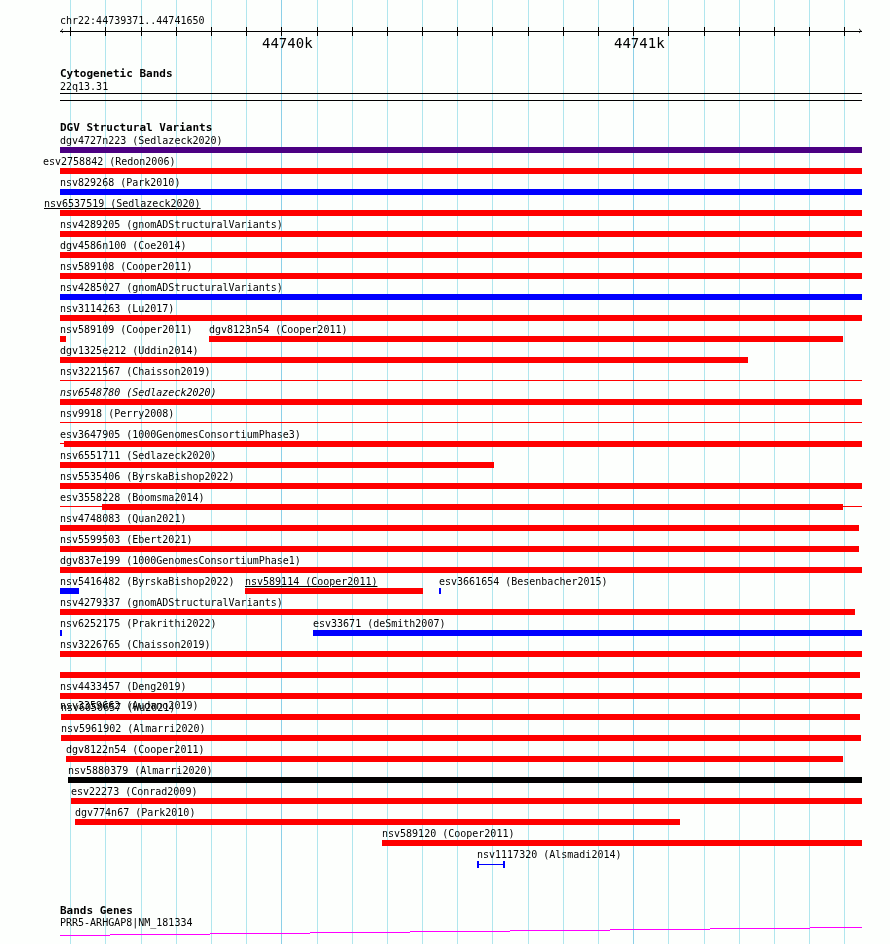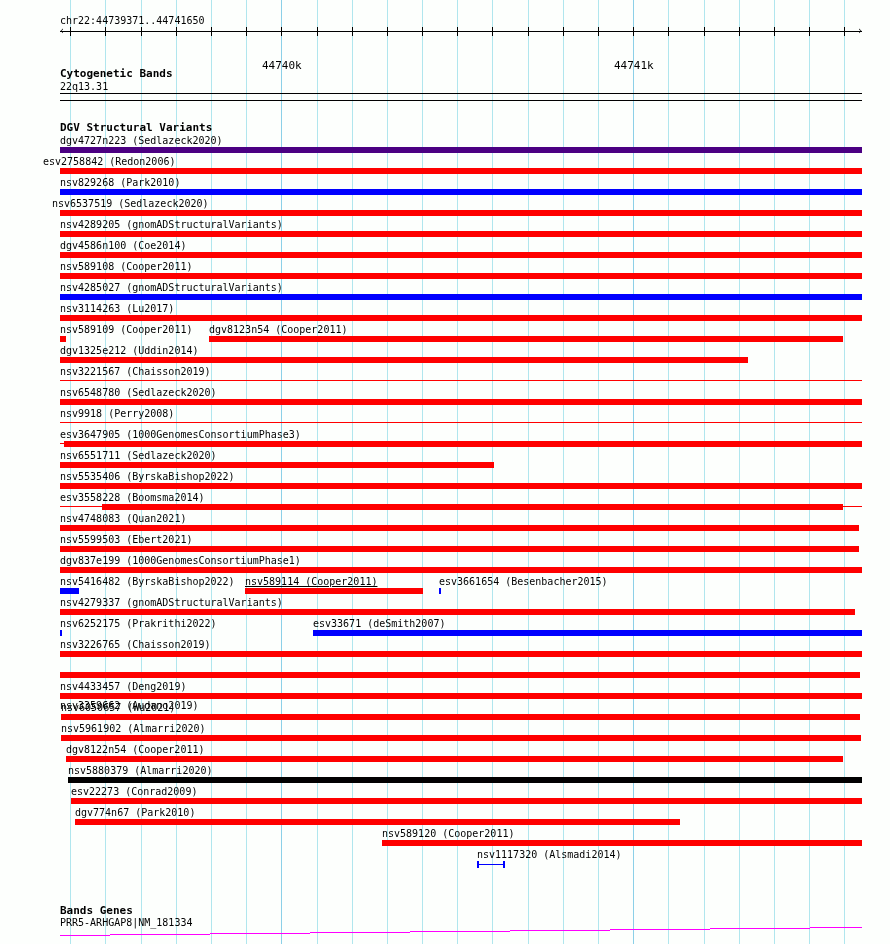--- a/index.html
+++ b/index.html
@@ -8,21 +8,21 @@
   #grid { position:absolute; left:0; top:0; width:890px; height:944px; pointer-events:none; }
   .gl { position:absolute; top:0; width:1px; height:944px; background:#b0e6ee; }
   .gl.major { background:#8cd0e8; }
   .txt { position:absolute; white-space:nowrap; font-size:10px; line-height:11px; }
   .hdr { position:absolute; white-space:nowrap; font-weight:bold; font-size:11px; line-height:12px; }
   .bar { position:absolute; height:6px; }
   .thin { position:absolute; height:1px; }
   .hline { position:absolute; left:60px; width:802px; height:1px; background:#000; }
   #ruler { position:absolute; left:60px; top:31px; width:802px; height:1px; background:#000; }
   .tick { position:absolute; top:27px; width:1px; height:9px; background:#000; }
-  .ticklabel { position:absolute; top:35px; font-size:11px;margin-top:24px; }
+  .ticklabel { position:absolute; top:35px; font-size:14px; }
   .arrow { position:absolute; top:26px; font-size:10px; line-height:10px; }
   .feature { cursor:pointer; }
 </style>
 </head>
 <body>
 
 <div id="grid">
     <div class="gl" style="left: 70px;"></div>
     <div class="gl" style="left: 105px;"></div>
     <div class="gl" style="left: 141px;"></div>
@@ -93,21 +93,21 @@
     </div>
     <div class="feature">
       <div class="txt" style="left: 43px; top: 156px;">esv2758842 (Redon2006)</div>
       <div class="bar" style="left: 60px; top: 168px; width: 802px; background: rgb(255, 0, 0);"></div>
     </div>
     <div class="feature">
       <div class="txt" style="left: 60px; top: 177px;">nsv829268 (Park2010)</div>
       <div class="bar" style="left: 60px; top: 189px; width: 802px; background: rgb(0, 0, 255);"></div>
     </div>
     <div class="feature">
-      <div class="txt" style="left: 52px; top: 198px;">nsv6537519 (Sedlazeck2020)</div>
+      <div class="txt" style="left: 44px; top: 198px; text-decoration: underline;">nsv6537519 (Sedlazeck2020)</div>
       <div class="bar" style="left: 60px; top: 210px; width: 802px; background: rgb(255, 0, 0);"></div>
     </div>
     <div class="feature">
       <div class="txt" style="left: 60px; top: 219px;">nsv4289205 (gnomADStructuralVariants)</div>
       <div class="bar" style="left: 60px; top: 231px; width: 802px; background: rgb(255, 0, 0);"></div>
     </div>
     <div class="feature">
       <div class="txt" style="left: 60px; top: 240px;">dgv4586n100 (Coe2014)</div>
       <div class="bar" style="left: 60px; top: 252px; width: 802px; background: rgb(255, 0, 0);"></div>
     </div>
@@ -133,21 +133,21 @@
     </div>
     <div class="feature">
       <div class="txt" style="left: 60px; top: 345px;">dgv1325e212 (Uddin2014)</div>
       <div class="bar" style="left: 60px; top: 357px; width: 688px; background: rgb(255, 0, 0);"></div>
     </div>
     <div class="feature">
       <div class="txt" style="left: 60px; top: 366px;">nsv3221567 (Chaisson2019)</div>
       <div class="thin" style="left: 60px; top: 380px; width: 802px; background: rgb(255, 0, 0);"></div>
     </div>
     <div class="feature">
-      <div class="txt" style="left: 60px; top: 387px;">nsv6548780 (Sedlazeck2020)</div>
+      <div class="txt" style="left: 60px; top: 387px; font-style: italic;">nsv6548780 (Sedlazeck2020)</div>
       <div class="bar" style="left: 60px; top: 399px; width: 802px; background: rgb(255, 0, 0);"></div>
     </div>
     <div class="feature">
       <div class="txt" style="left: 60px; top: 408px;">nsv9918 (Perry2008)</div>
       <div class="thin" style="left: 60px; top: 422px; width: 802px; background: rgb(255, 0, 0);"></div>
     </div>
     <div class="feature">
       <div class="txt" style="left: 60px; top: 429px;">esv3647905 (1000GenomesConsortiumPhase3)</div>
       <div class="thin" style="left: 60px; top: 443px; width: 4px; background: rgb(255, 0, 0);"></div>
       <div class="bar" style="left: 64px; top: 441px; width: 798px; background: rgb(255, 0, 0);"></div>

